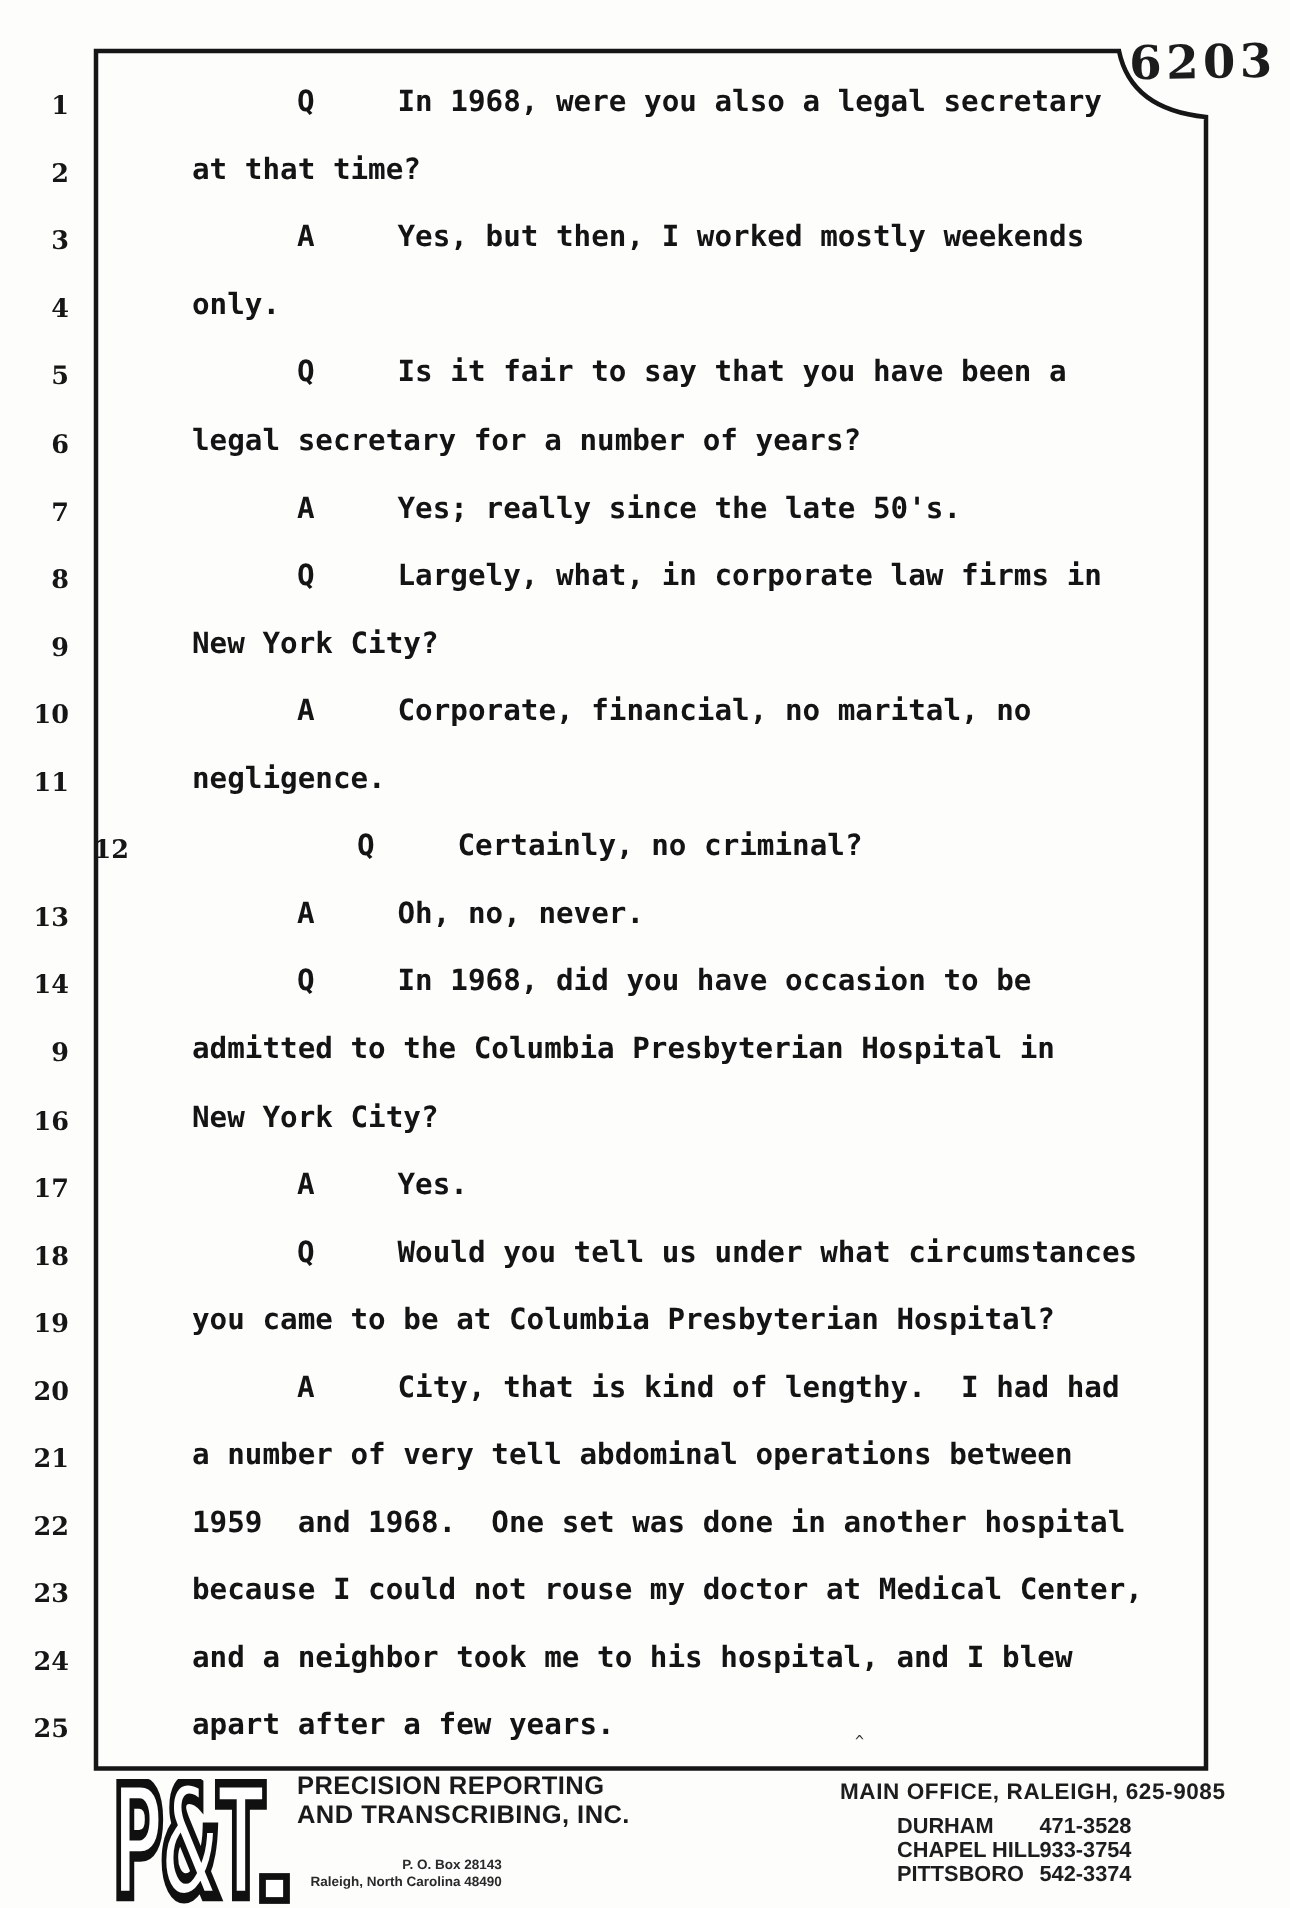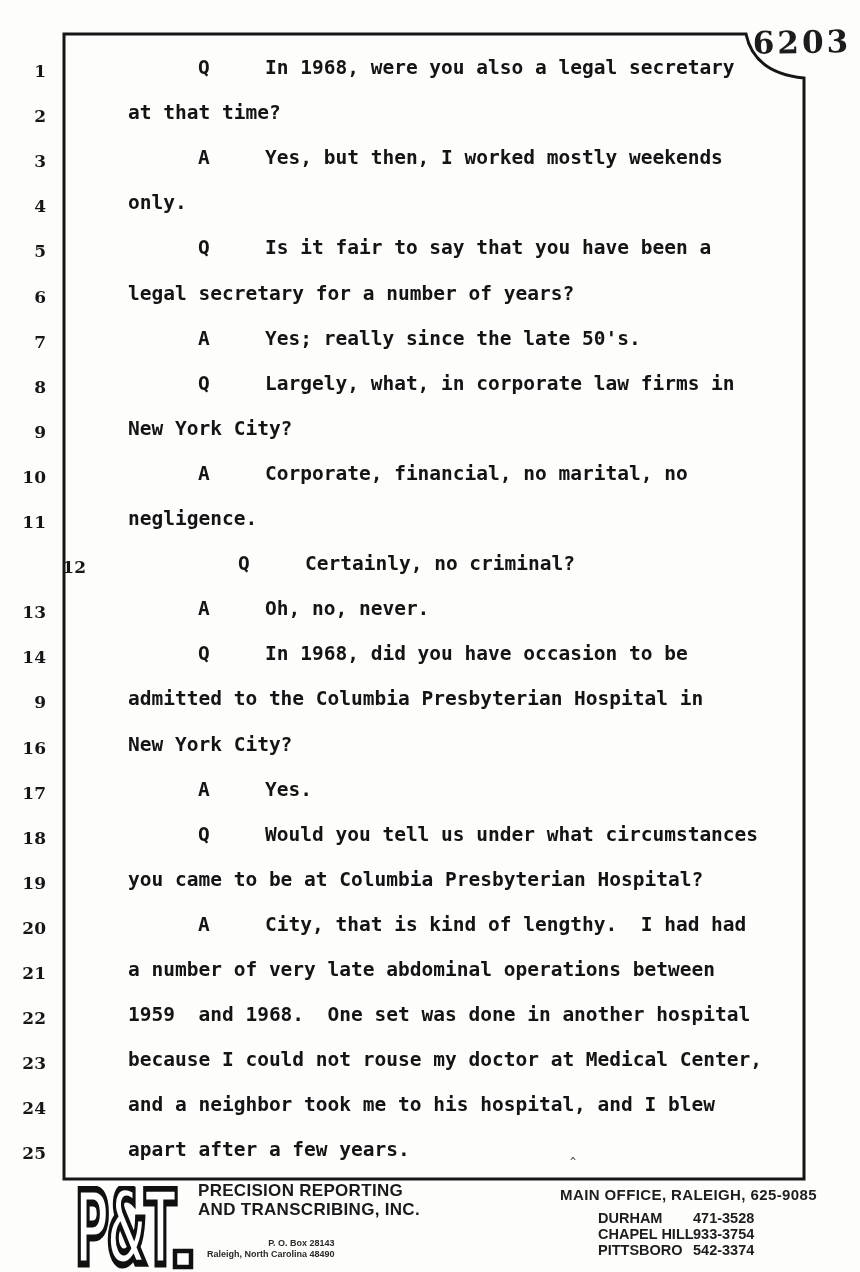--- a/index.html
+++ b/index.html
@@ -171,21 +171,21 @@
         <span class="num">19</span>
         <span class="body cont">you came to be at Columbia Presbyterian Hospital?</span>
       </div>
       <div class="t-line" style="top: 911.9px;">
         <span class="num">20</span>
         <span class="speaker">A</span>
         <span class="body q">City, that is kind of lengthy.  I had had</span>
       </div>
       <div class="t-line" style="top: 957px;">
         <span class="num">21</span>
-        <span class="body cont">a number of very late abdominal operations between</span>
+        <span class="body cont">a number of very tell abdominal operations between</span>
       </div>
       <div class="t-line" style="top: 1002.1px;">
         <span class="num">22</span>
         <span class="body cont">1959  and 1968.  One set was done in another hospital</span>
       </div>
       <div class="t-line" style="top: 1047.2px;">
         <span class="num">23</span>
         <span class="body cont">because I could not rouse my doctor at Medical Center,</span>
       </div>
       <div class="t-line" style="top: 1092.3px;">

